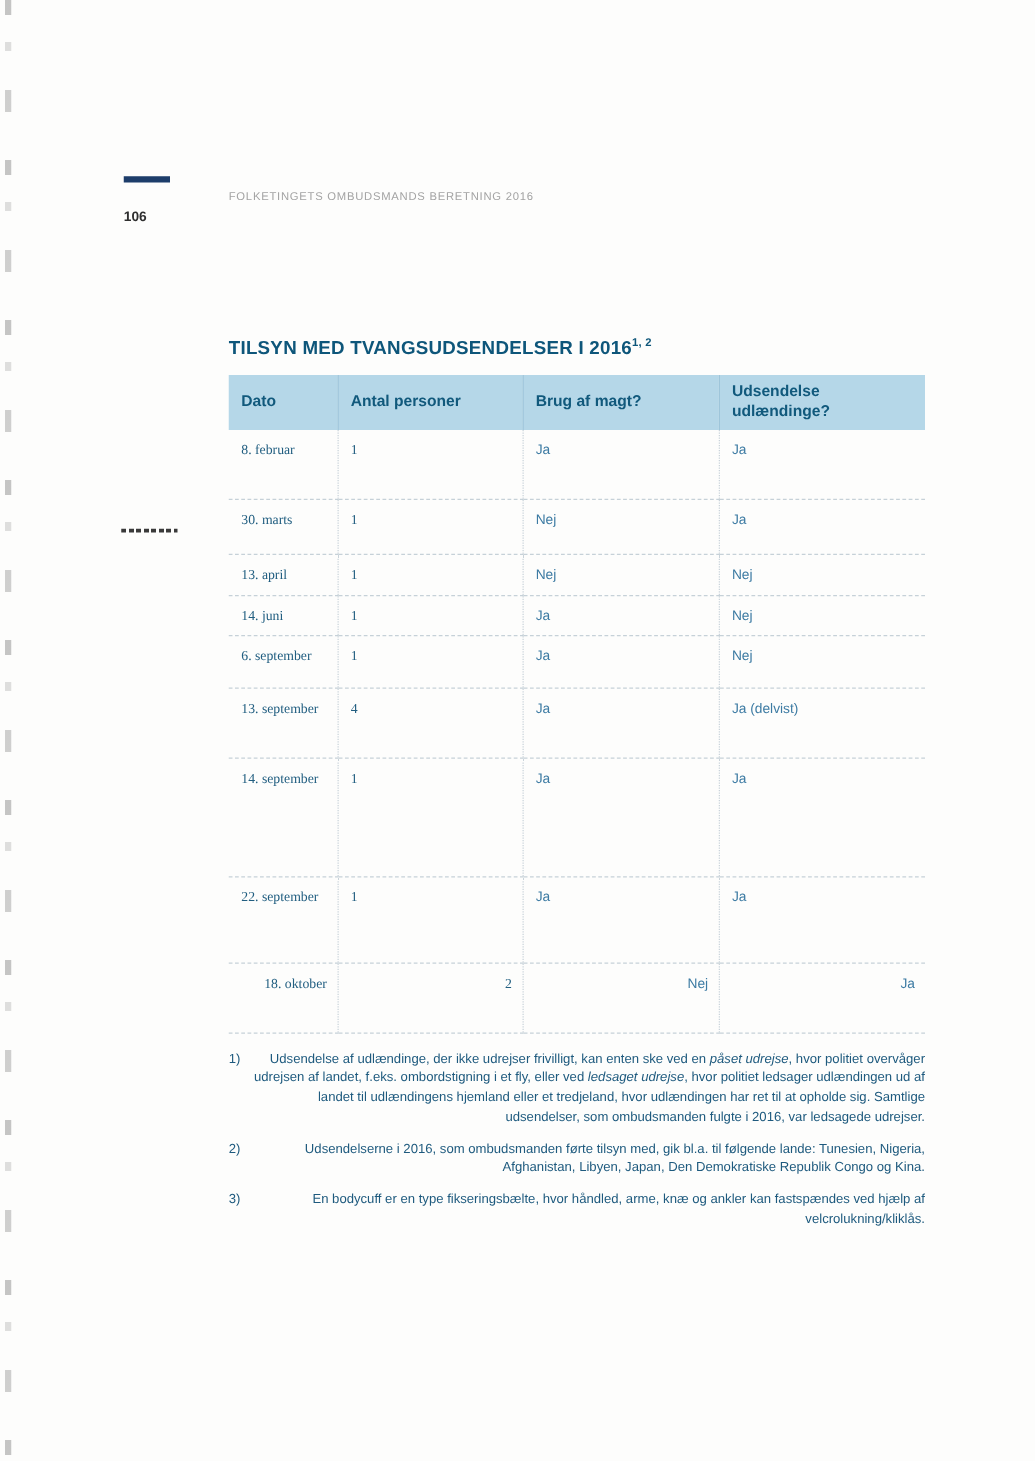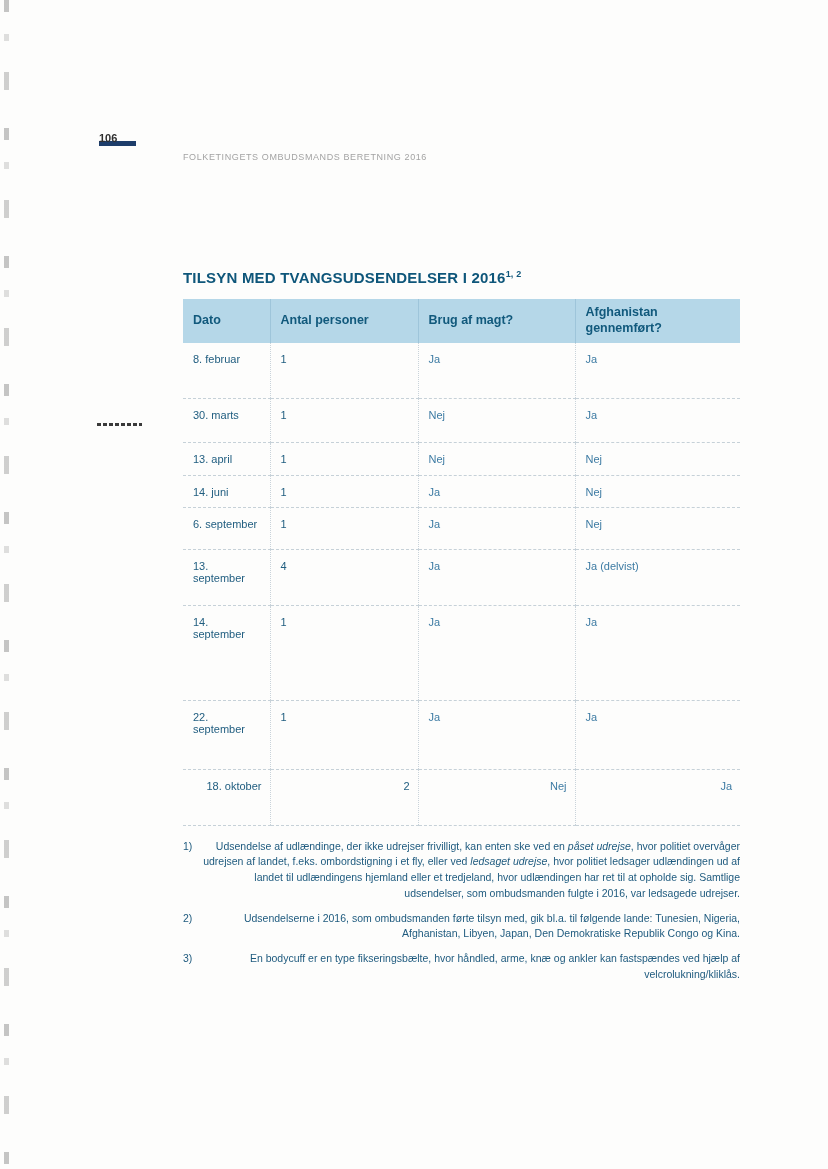--- a/index.html
+++ b/index.html
@@ -30,21 +30,21 @@
         rgba(25,25,25,.45) 72px 90px, transparent 90px 128px);
     background-size:5px 100%;
     background-repeat:repeat-y;
     opacity:.45;
   }
   .corner-bar{
     position:absolute;left:99px;top:141px;width:37px;height:5px;
     background:var(--page-bar);
   }
   .page-number{
-    position:absolute;left:99px;top:132px;
+    position:absolute;left:99px;top:168px;
     font-size:11px;font-weight:bold;color:#2f2f2f;text-align:center;
   }
   .running-header{
     position:absolute;left:183px;top:152px;
     font-size:9px;letter-spacing:.6px;color:#a3a3a3;
   }
   .margin-rule{
     position:absolute;left:97px;top:423px;width:45px;height:3px;
     background:repeating-linear-gradient(90deg,#3a3a3a 0 4px,transparent 4px 6px);
   }
@@ -70,21 +70,21 @@
   thead th:nth-child(1){width:87px;}
   thead th:nth-child(2){width:148px;}
   thead th:nth-child(3){width:157px;}
   thead th:nth-child(4){width:165px;}
   tbody td{
     vertical-align:top;font-size:11px;
     padding:10px 8px 4px 10px;
     border-bottom:1px dashed var(--rule);
   }
   tbody td + td{border-left:1px dotted #c9d3da;}
-  tbody td.key{color:var(--body-text);}
+  tbody td.key{color:var(--body-text);font-family:Liberation Serif, serif;}
   tbody td.val{color:var(--value-text);}
   tbody tr:nth-child(1){height:55px;}
   tbody tr:nth-child(2){height:44px;}
   tbody tr:nth-child(3){height:33px;}
   tbody tr:nth-child(4){height:32px;}
   tbody tr:nth-child(5){height:42px;}
   tbody tr:nth-child(6){height:56px;}
   tbody tr:nth-child(7){height:95px;}
   tbody tr:nth-child(8){height:69px;}
   tbody tr:nth-child(9){height:56px;text-align:right;}
@@ -110,21 +110,21 @@
 
 <main>
   <h1><span>TILSYN MED TVANGSUDSENDELSER I 2016</span><sup>1, 2</sup></h1>
 
   <table>
     <thead>
       <tr>
           <th>Dato</th>
           <th>Antal personer</th>
           <th>Brug af magt?</th>
-          <th>Afghanistan gennemført?</th>
+          <th>Udsendelse udlændinge?</th>
         </tr>
     </thead>
     <tbody>
         <tr>
           <td class="key">8. februar</td>
           <td class="key">1</td>
           <td class="val">Ja</td>
           <td class="val">Ja</td>
         </tr>
         <tr>

